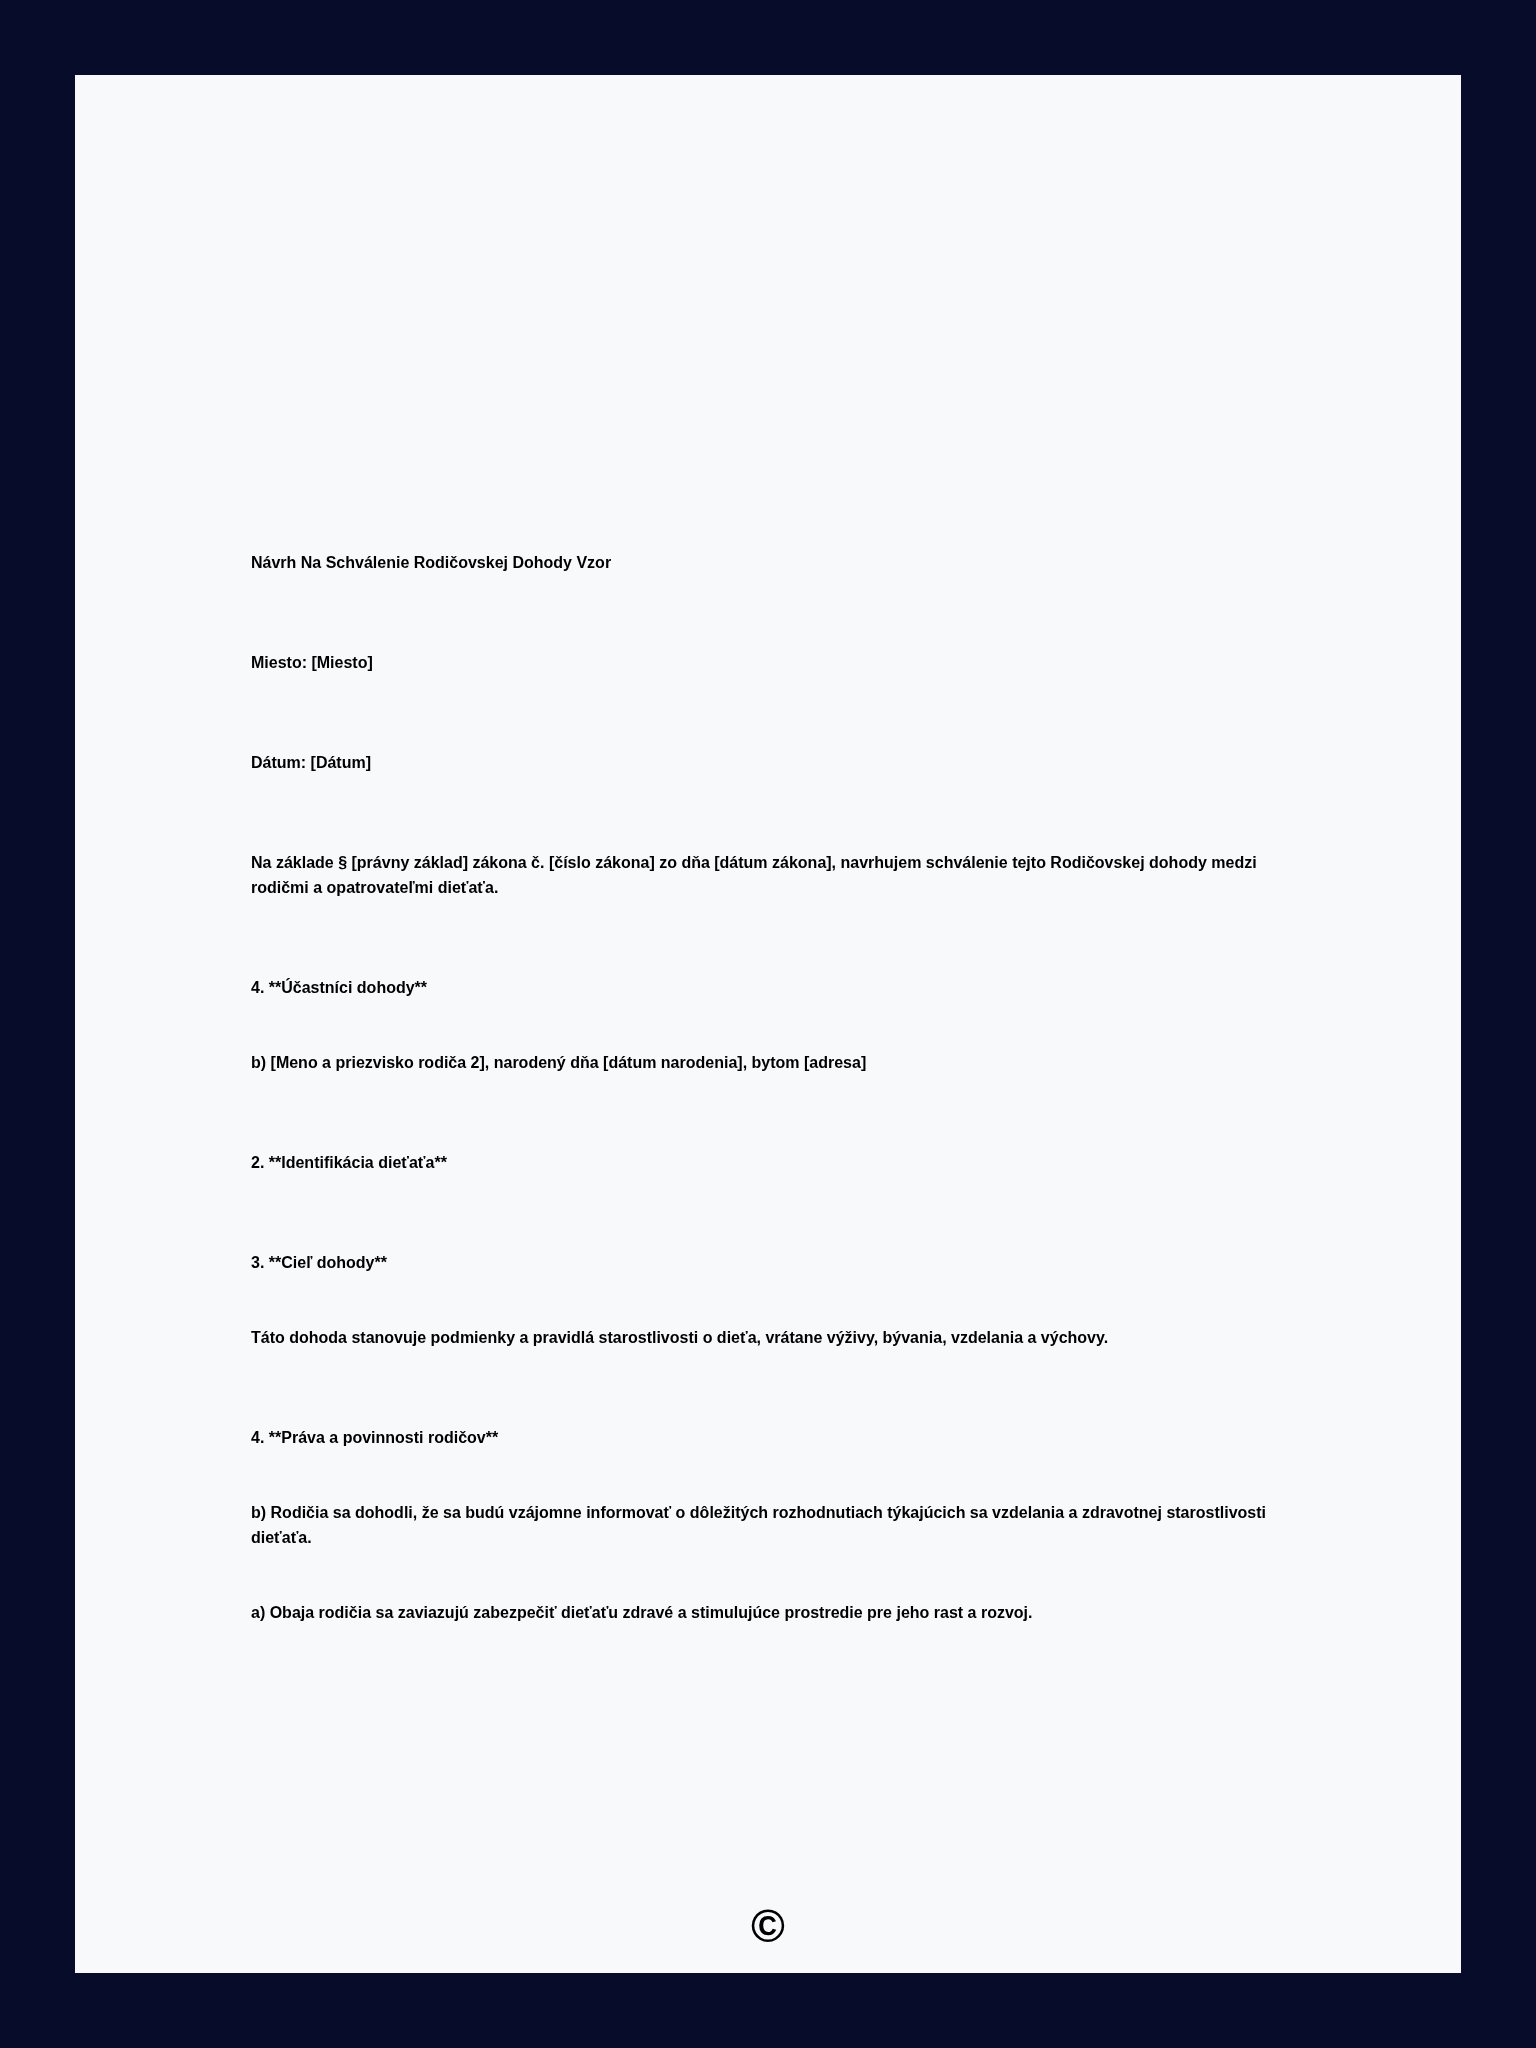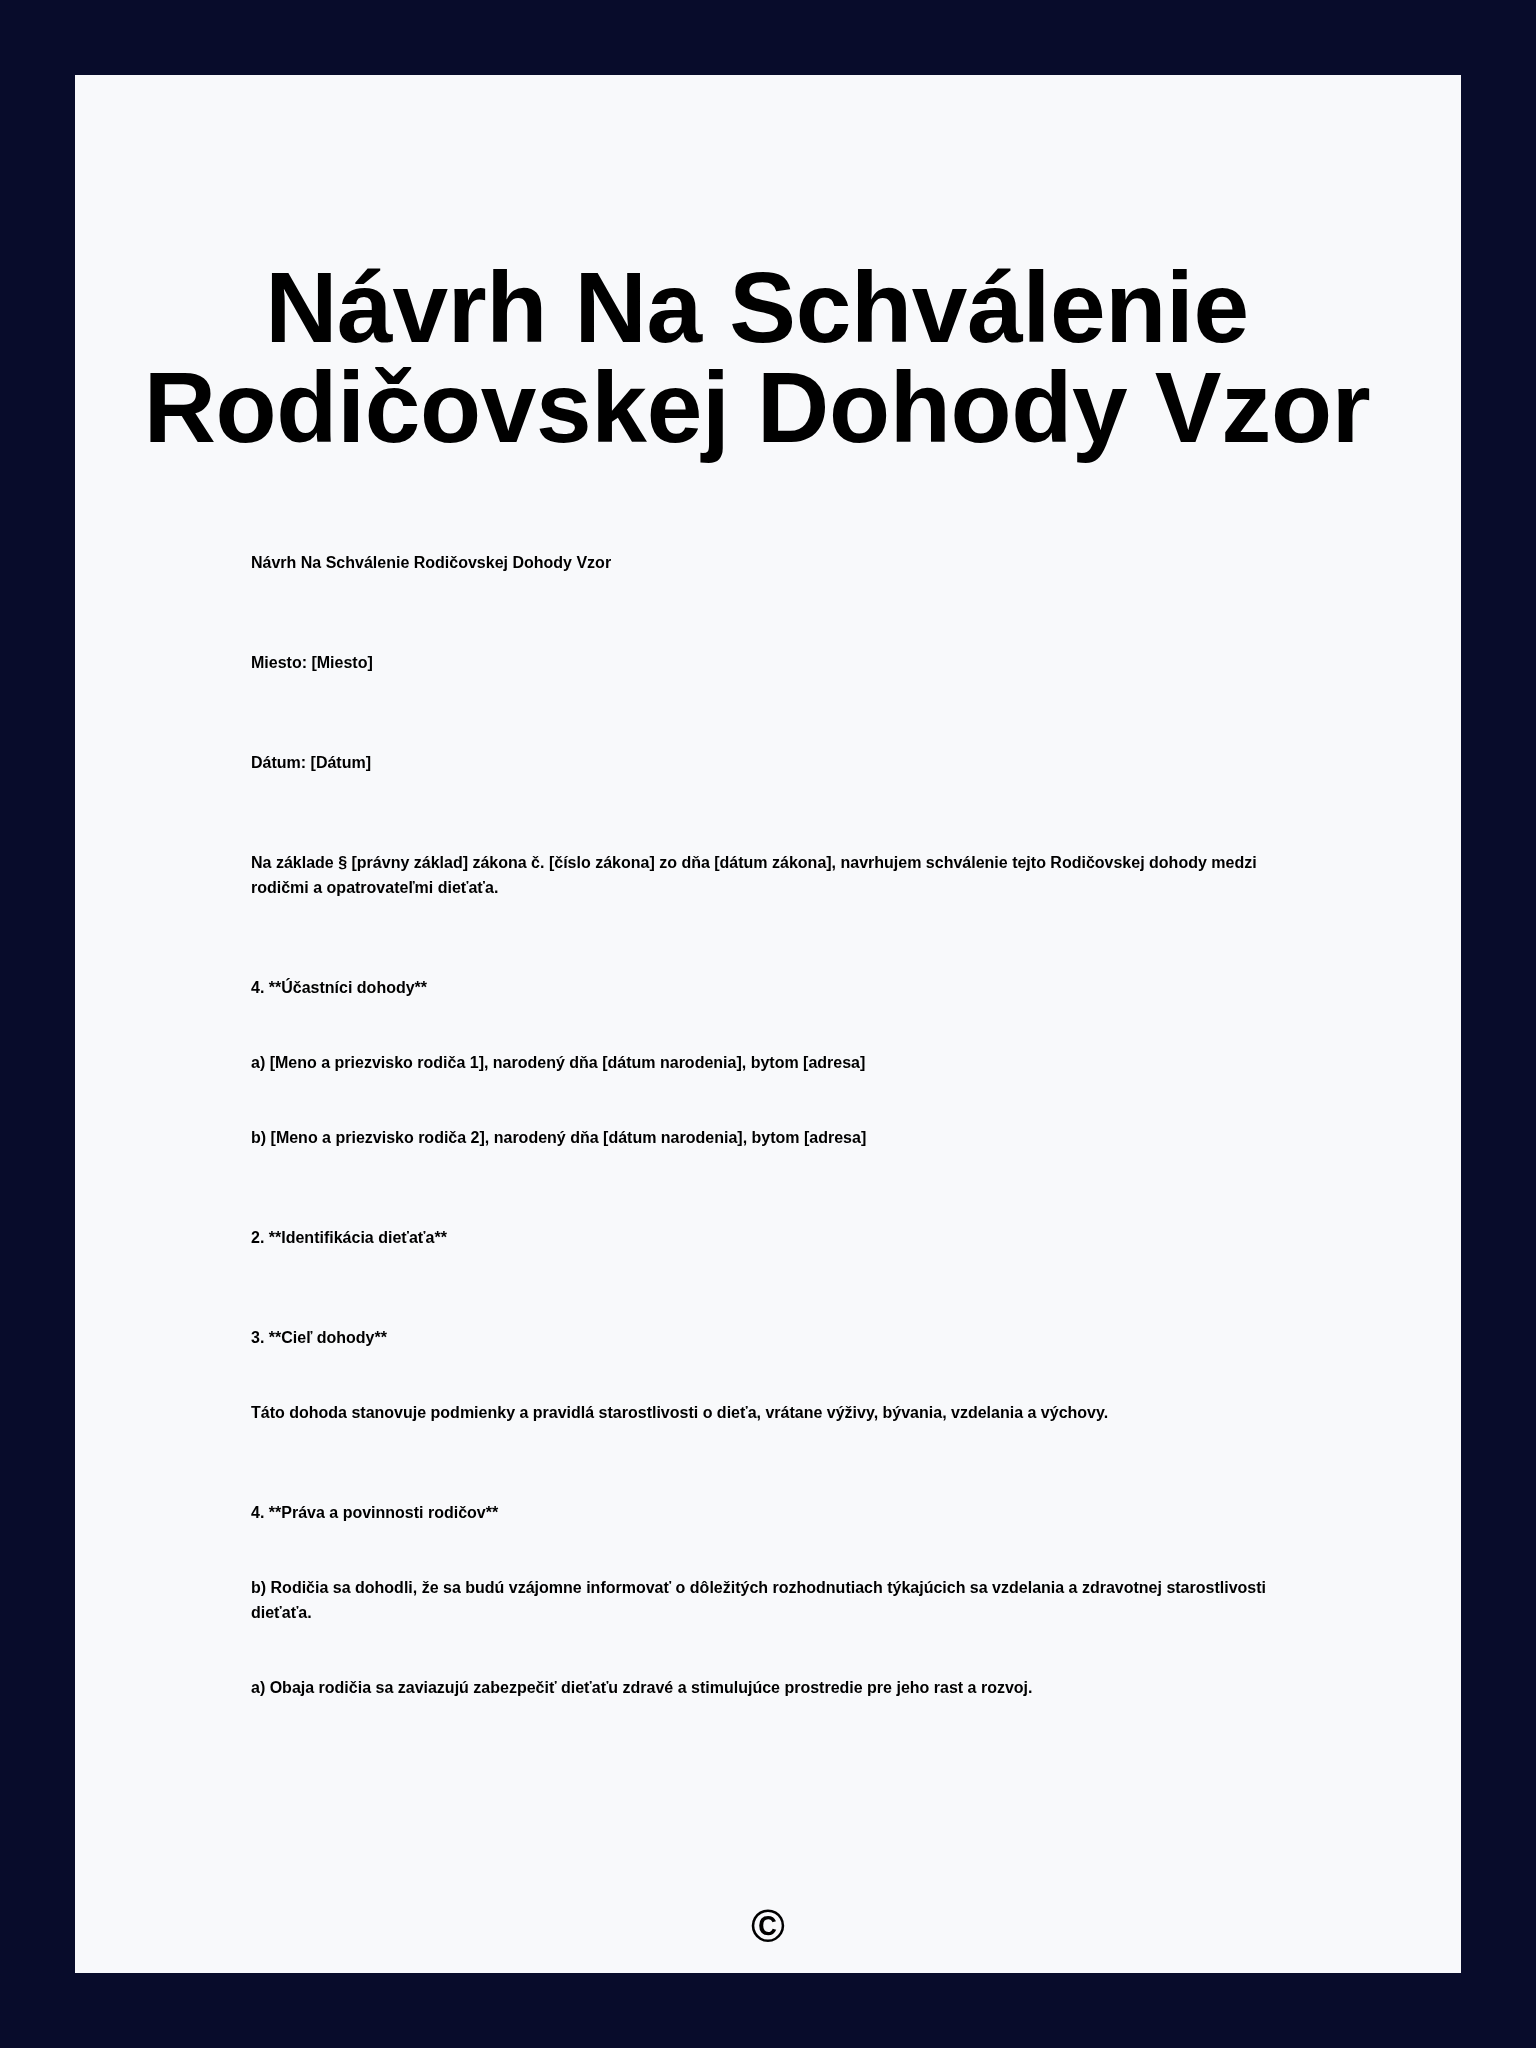--- a/index.html
+++ b/index.html
@@ -63,33 +63,28 @@
       line-height: 50px;
       font-weight: bold;
       color: #000000;
     }
   </style>
 </head>
 <body>
 
 <div class="page">
 
-  <h1 class="title">
-    <span>Návrh Na Schválenie</span>
-    <span>Rodičovskej Dohody Vzor</span>
-  </h1>
 
   <div class="content">
     <p class="first">Návrh Na Schválenie Rodičovskej Dohody Vzor</p>
     <p class="gap-section">Miesto: [Miesto]</p>
     <p class="gap-section">Dátum: [Dátum]</p>
     <p class="gap-section">Na základe § [právny základ] zákona č. [číslo zákona] zo dňa [dátum zákona], navrhujem schválenie tejto Rodičovskej dohody medzi rodičmi a opatrovateľmi dieťaťa.</p>
 
     <p class="gap-section">4. **Účastníci dohody**</p>
-    <p class="gap-item">a) [Meno a priezvisko rodiča 1], narodený dňa [dátum narodenia], bytom [adresa]</p>
     <p class="gap-item">b) [Meno a priezvisko rodiča 2], narodený dňa [dátum narodenia], bytom [adresa]</p>
 
     <p class="gap-section">2. **Identifikácia dieťaťa**</p>
 
     <p class="gap-section">3. **Cieľ dohody**</p>
     <p class="gap-item">Táto dohoda stanovuje podmienky a pravidlá starostlivosti o dieťa, vrátane výživy, bývania, vzdelania a výchovy.</p>
 
     <p class="gap-section">4. **Práva a povinnosti rodičov**</p>
     <p class="gap-item">b) Rodičia sa dohodli, že sa budú vzájomne informovať o dôležitých rozhodnutiach týkajúcich sa vzdelania a zdravotnej starostlivosti dieťaťa.</p>
     <p class="gap-item">a) Obaja rodičia sa zaviazujú zabezpečiť dieťaťu zdravé a stimulujúce prostredie pre jeho rast a rozvoj.</p>

